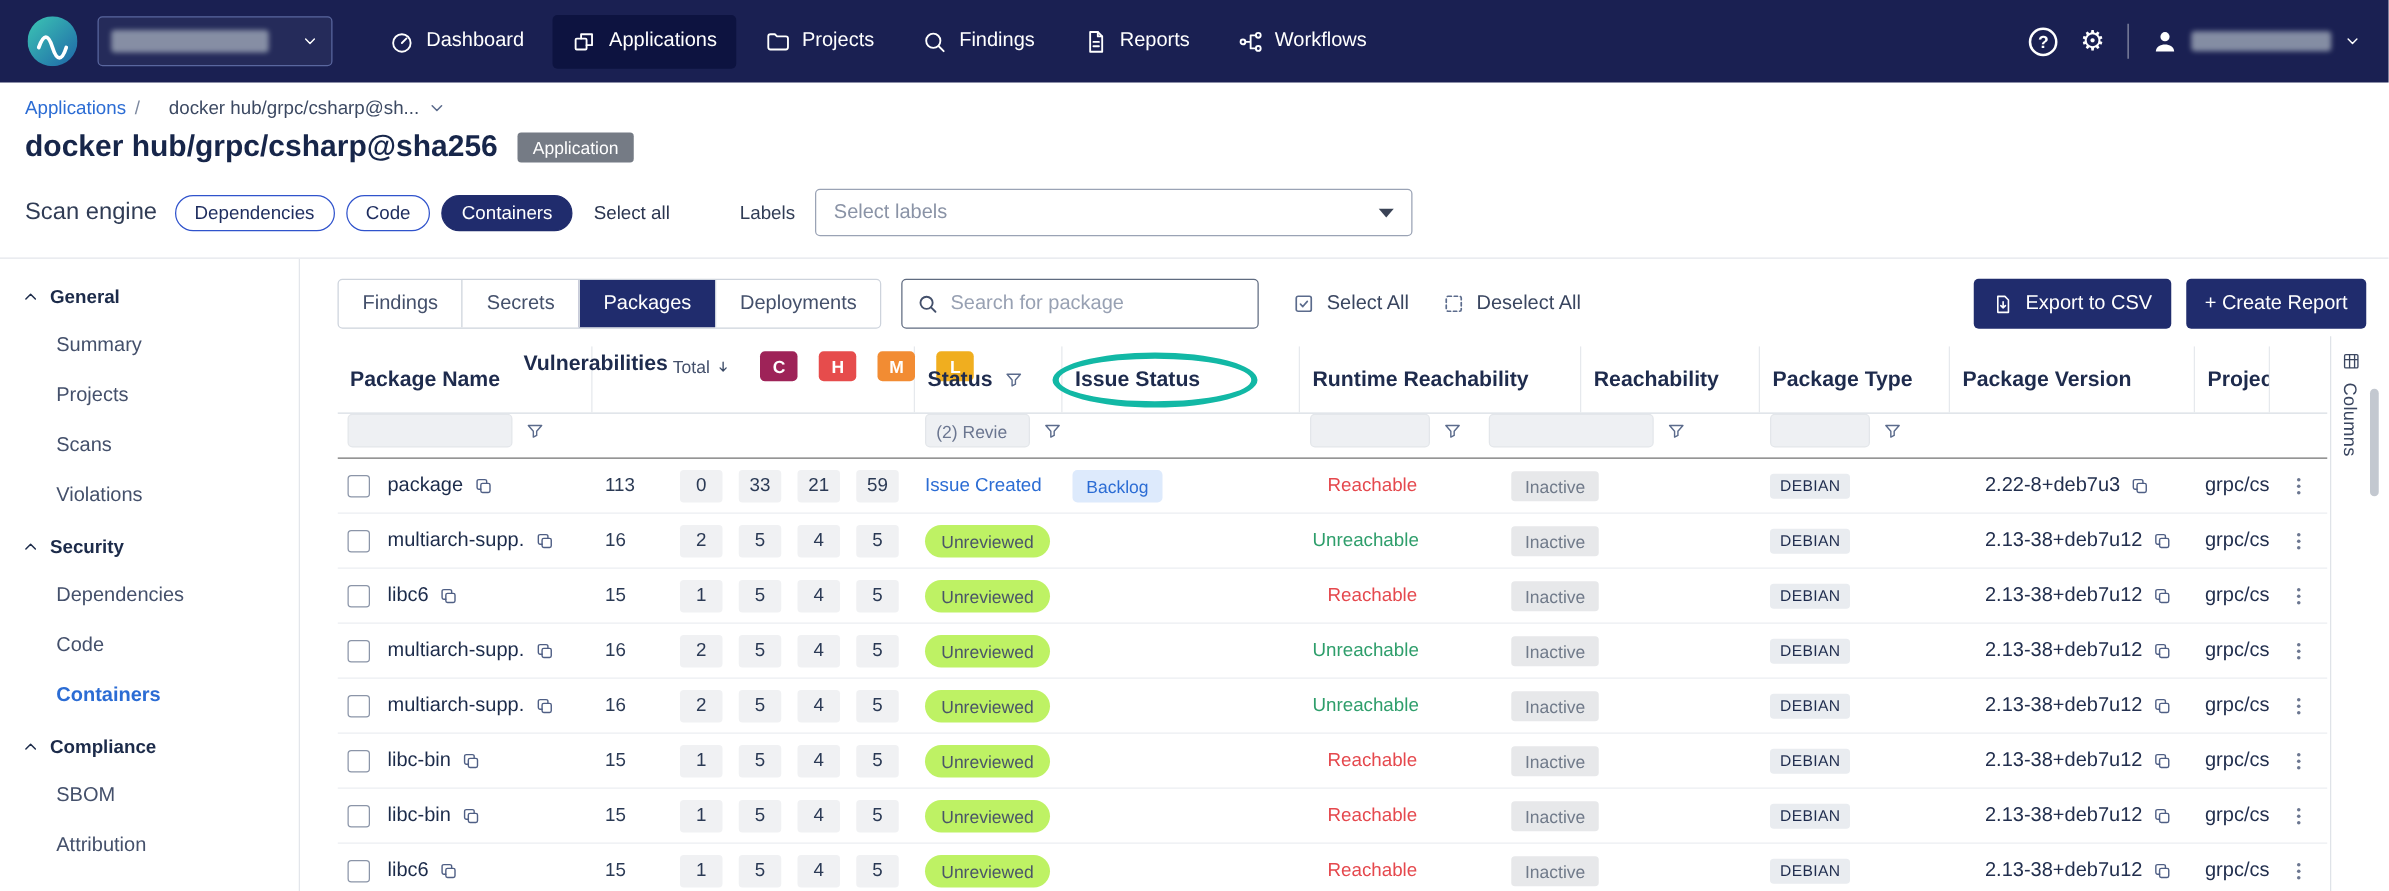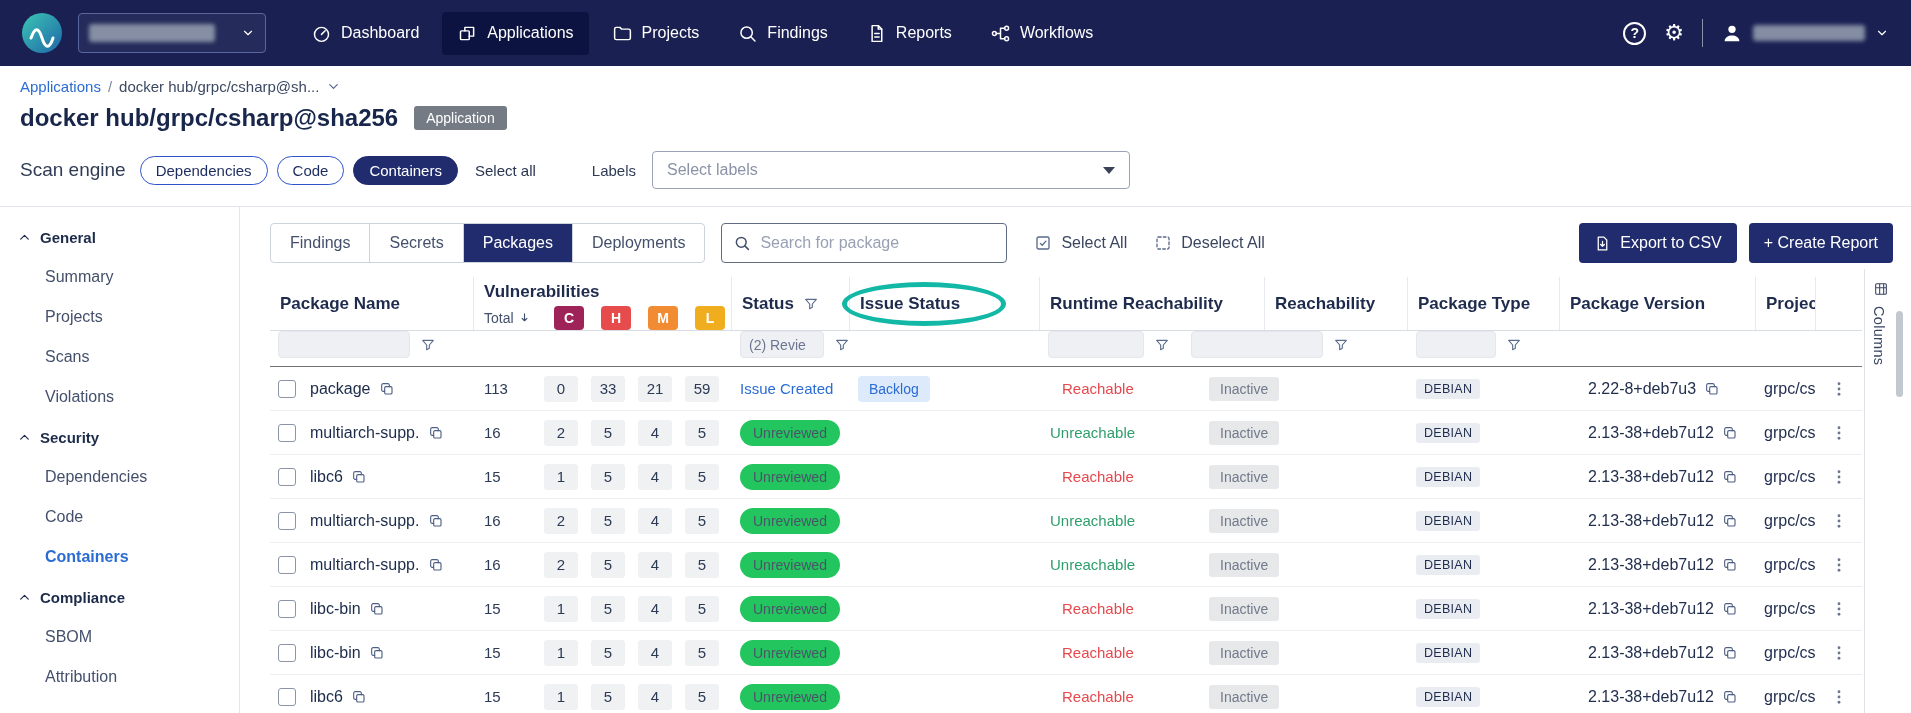--- a/index.html
+++ b/index.html
@@ -26,21 +26,21 @@
   .nav-divider { width:1px; height:28px; background:rgba(255,255,255,.5); }
   .user-area { display:flex; align-items:center; gap:10px; cursor:pointer; }
   .user-area svg.person { width:22px; height:22px; fill:#fff; }
   .chev { width:14px; height:14px; stroke:#fff; fill:none; stroke-width:2; stroke-linecap:round; stroke-linejoin:round; }
 
   
   .subheader { padding:12px 26px 0 20px; border-bottom:1px solid #e3e6eb; }
   .breadcrumb { display:flex; align-items:center; gap:7px; font-size:15px; }
   .bc-root { color:#2b6cd4; cursor:pointer; }
   .bc-sep { color:#7c889f; }
-  .bc-cur { color:#3c4962; }
+  .bc-cur { color:#3c4962;margin-left:16px; }
   .bc-chev { width:15px; height:15px; stroke:#5b6b8c; fill:none; stroke-width:2; stroke-linecap:round; stroke-linejoin:round; cursor:pointer; }
   .title-row { display:flex; align-items:center; gap:16px; margin-top:9px; }
   .page-title { font-size:24px; font-weight:700; color:#17264a; }
   .type-badge { background:#757b85; color:#fff; font-size:14px; padding:4px 12px; border-radius:3px; }
   .scanrow { display:flex; align-items:center; margin-top:19px; margin-bottom:17px; }
   .scan-label { font-size:19px; color:#303c55; margin-right:14px; }
   .pill { border:1px solid #3053cc; color:#1d2c5e; border-radius:15px; padding:5px 15px; font-size:15px; margin-right:9px; cursor:pointer; background:#fff; white-space:nowrap; }
   .pill.selected { background:#202c6d; border-color:#202c6d; color:#fff; }
   .select-all-link { font-size:15px; color:#2a3550; margin-left:8px; cursor:pointer; }
   .labels-label { font-size:15px; color:#303c55; margin-left:56px; margin-right:16px; }
@@ -85,21 +85,21 @@
   .c-name { width:204px; flex:0 0 204px; }
   .c-vuln { width:258px; flex:0 0 258px; }
   .c-status { width:118px; flex:0 0 118px; }
   .c-issue { width:190px; flex:0 0 190px; }
   .c-reach { width:143px; flex:0 0 143px; }
   .c-runtime { width:225px; flex:0 0 225px; }
   .c-ptype { width:152px; flex:0 0 152px; }
   .c-pver { width:196px; flex:0 0 196px; }
   .c-project { width:60px; flex:0 0 60px; overflow:hidden; white-space:nowrap; }
   .c-menu { width:46px; flex:0 0 46px; display:flex; align-items:center; justify-content:center; }
-  .hv { flex-direction:column; align-items:flex-start; justify-content:center; gap:4px; padding-top:4px; }
+  .hv { flex-direction:row; align-items:flex-start; justify-content:center; gap:4px; padding-top:4px; }
   .hv-title { font-size:17px; font-weight:700; color:#1e2b4d; }
   .hv-sub { display:flex; align-items:center; }
   .hv-total { width:70px; flex:0 0 70px; display:flex; align-items:center; gap:4px; font-size:14px; font-weight:400; color:#44506b; cursor:pointer; }
   .hv-total svg { width:13px; height:13px; stroke:#3b4a66; fill:none; stroke-width:2; stroke-linecap:round; stroke-linejoin:round; }
   .sev { width:30px; margin-right:17px; height:24px; border-radius:4px; color:#fff; font-size:14px; font-weight:700;
     display:flex; align-items:center; justify-content:center; cursor:pointer; }
   .sev-c { background:#9e2358; }
   .sev-h { background:#e64c4c; }
   .sev-m { background:#f28c33; }
   .sev-l { background:#f0ae1f; }
@@ -114,21 +114,21 @@
 
   .tbody .trow { display:flex; height:44px; align-items:center; border-bottom:1px solid #eceef2; font-size:16px; color:#222f4e; }
   .cell { display:flex; align-items:center; }
   .cb { width:18px; height:18px; border:1.5px solid #8b95a8; border-radius:3px; margin:0 14px 0 8px; cursor:pointer; flex:0 0 18px; background:#fff; }
   .pkg { color:#1c2b4a; margin-right:8px; white-space:nowrap; overflow:hidden; max-width:110px; }
   .copy-ic { width:16px; height:16px; stroke:#4f5f85; fill:none; stroke-width:1.7; stroke-linecap:round; stroke-linejoin:round; cursor:pointer; flex:0 0 16px; }
   .vtotal { width:70px; flex:0 0 70px; padding-left:10px; font-size:15px; color:#2b3a55; }
   .vbox { width:34px; margin-right:13px; height:26px; background:#f0f1f3; border-radius:3px; display:flex; align-items:center; justify-content:center;
     font-size:15px; color:#2b3a55; }
   .slink { color:#2b6cd4; font-size:15px; cursor:pointer; padding-left:8px; white-space:nowrap; }
-  .chip-gray { background:#22c55e; color:#4a5568; border-radius:13px; padding:5px 13px; font-size:14px; margin-left:8px; white-space:nowrap; }
+  .chip-gray { background:#bef264; color:#4a5568; border-radius:13px; padding:5px 13px; font-size:14px; margin-left:8px; white-space:nowrap; }
   .chip-blue { background:#ddeafc; color:#2b6cd4; border-radius:4px; padding:5px 11px; font-size:14px; margin-left:8px; cursor:pointer; white-space:nowrap; }
   .reach-red { color:#e5484d; font-size:15px; padding-left:22px; }
   .reach-green { color:#2e9e6b; font-size:15px; padding-left:10px; }
   .chip-inactive { background:#e7e8ea; color:#707a8a; border-radius:3px; padding:4px 11px; font-size:14px; margin-left:26px; }
   .chip-type { background:#e9ecf0; color:#1f2c4e; border-radius:3px; padding:3px 8px; font-size:12.5px; letter-spacing:.3px; margin-left:8px; }
   .pver-text { margin:0 8px 0 28px; white-space:nowrap; }
   .proj-text { padding-left:8px; white-space:nowrap; }
   .dots { width:18px; height:18px; fill:#6b7690; cursor:pointer; }
 
   

